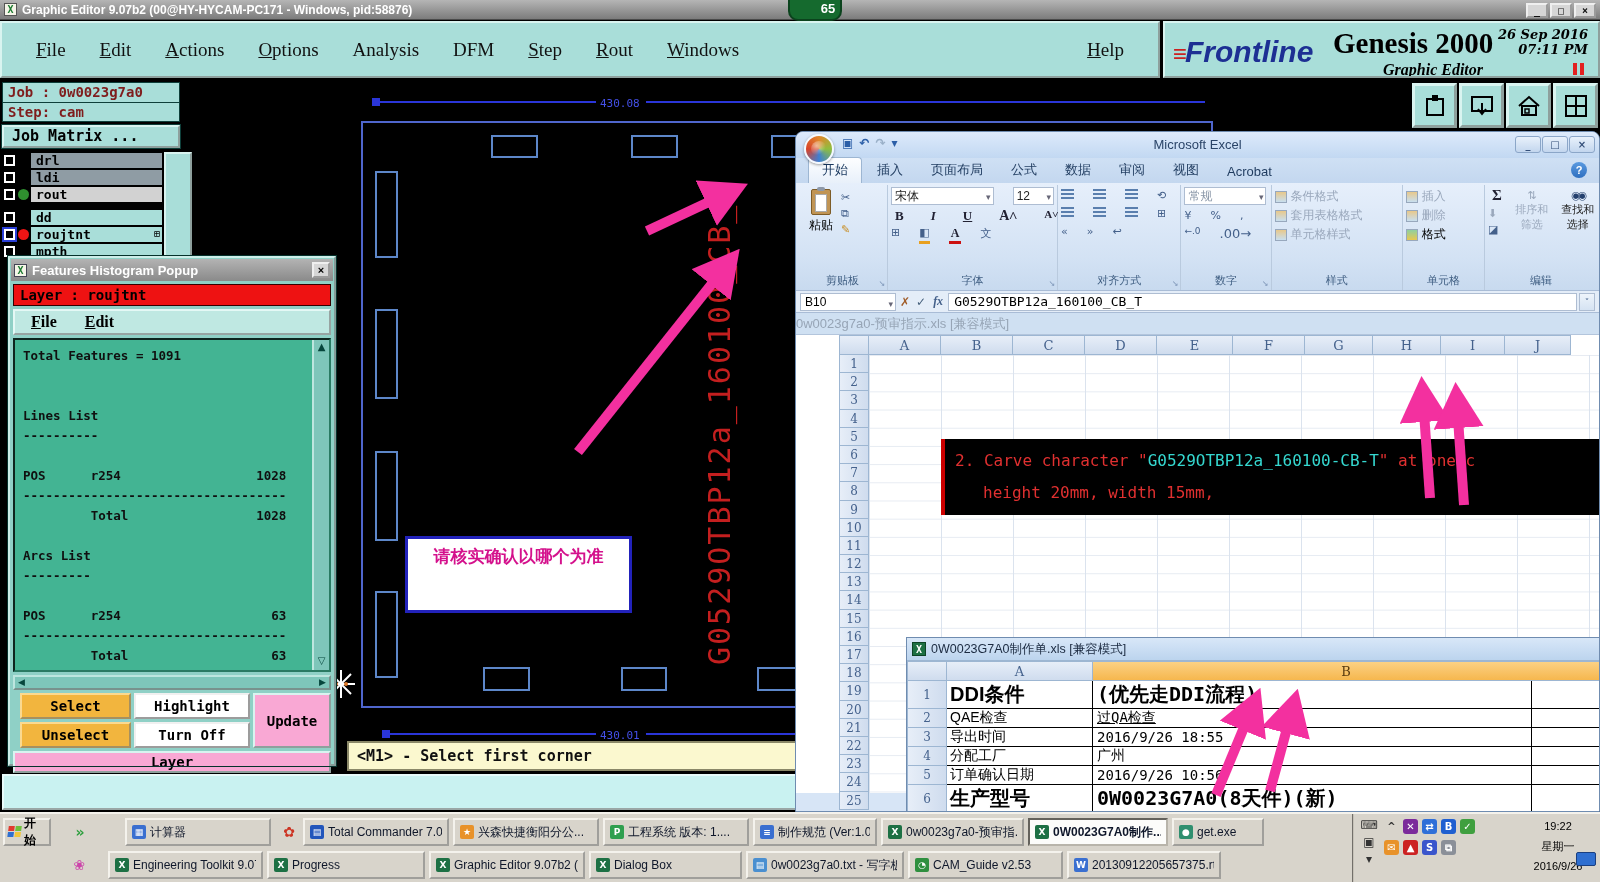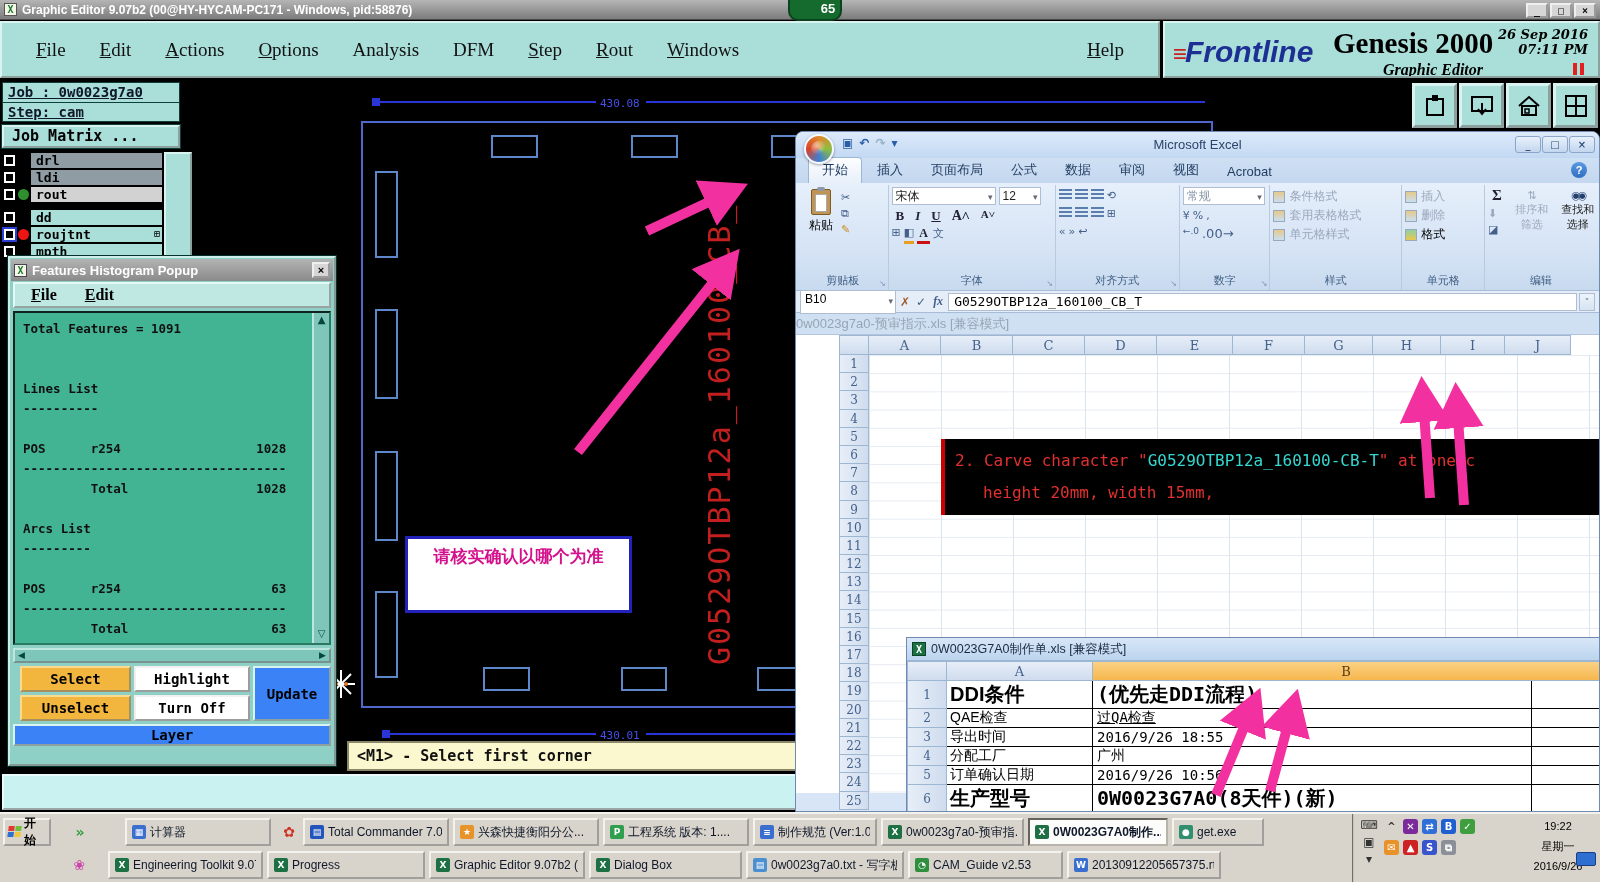--- a/index.html
+++ b/index.html
@@ -32,21 +32,21 @@
 .flogo .fbars { color:#cc2020; font-size:24px; letter-spacing:-2px; }
 .gprod { position:absolute; left:168px; top:4px; font:bold 29px "Liberation Serif",serif; color:#000; }
 .gsub { position:absolute; left:218px; top:38px; font:bold italic 16px "Liberation Serif",serif; color:#000; }
 .gdate { position:absolute; right:10px; top:4px; text-align:right; font:bold italic 13px "DejaVu Serif",serif; color:#000; white-space:pre-line; }
 .gpause { position:absolute; right:14px; top:40px; display:flex; gap:3px; }
 .gpause i { width:4px; height:12px; background:#e32020; }
 
 
 .jobbox { position:absolute; left:2px; top:82px; width:178px; z-index:7; }
 .jobrow { height:20px; background:#a9ded9; border:1px solid #0e3f3a; border-bottom:none;
-  font:bold 14px/19px "DejaVu Sans Mono",monospace; color:#0f172a; padding-left:5px;text-decoration:underline; }
+  font:bold 14px/19px "DejaVu Sans Mono",monospace; color:#7f1d1d; padding-left:5px; }
 .jobrow:last-child { border-bottom:1px solid #0e3f3a; }
 .jmatrix { position:absolute; left:2px; top:125px; width:178px; height:23px; background:#a9ded9;
   border:2px outset #d9f4f0; outline:1px solid #0e3f3a; font:bold 15px/19px "DejaVu Sans Mono",monospace;
   color:#000; padding-left:8px; z-index:7; }
 .layers { position:absolute; left:2px; top:152px; width:160px; z-index:7; }
 .lrow { display:flex; align-items:center; height:16px; margin-bottom:1px; }
 .lrow .cb { width:11px; height:11px; border:2px solid #fff; background:#000; margin:0 3px 0 2px; flex:none; }
 .lrow .cb.sel { outline:2px solid #2b3fd6; }
 .lrow .dot { width:11px; height:11px; border-radius:50%; margin-right:2px; flex:none; }
 .lrow .lname { flex:1; height:15px; font:bold 13px/15px "DejaVu Sans Mono",monospace; color:#000; padding-left:5px; position:relative; }
@@ -94,21 +94,21 @@
 .pvscroll .up { position:absolute; top:0; left:0; right:0; height:16px; font:10px/14px "DejaVu Sans",sans-serif; text-align:center; color:#0a4; color:#06463c; }
 .pvscroll .dn { position:absolute; bottom:0; left:0; right:0; height:16px; font:10px/14px "DejaVu Sans",sans-serif; text-align:center; color:#06463c; }
 .phscroll { height:15px; margin:0 3px; background:#7ec6ba; border:2px outset #bde6df; position:relative; }
 .phscroll .lt,.phscroll .rt { position:absolute; top:0; font:9px/11px "DejaVu Sans",sans-serif; color:#06463c; }
 .phscroll .lt{ left:3px; } .phscroll .rt{ right:3px; }
 .pbtns { margin:3px; display:grid; grid-template-columns:118px 116px 1fr; grid-template-rows:26px 26px 22px; gap:3px; }
 .pbtn { border:2px outset #e6d9b8; font:bold 14px "DejaVu Sans Mono",monospace; color:#000;
   display:flex; align-items:center; justify-content:center; }
 .pbtn.orange { background:#f2b53e; border:2px outset #fbd98f;margin-left:7px; }
 .pbtn.white { background:#fff; border:2px outset #f0f0f0; }
-.pbtn.teal { background:#3b82f6; border:2px outset #d9f4f0; }
+.pbtn.teal { background:#f9a8d4; border:2px outset #d9f4f0; }
 .pbtn.update { grid-column:3; grid-row:1 / span 2; }
 .pbtn.closebig { grid-column:1 / span 3; grid-row:3; }
 
 
 .xwin { position:absolute; left:795px; top:131px; width:805px; height:681px; background:#d7e5f6;
   border:1px solid #6f8cb0; border-radius:8px 8px 0 0; z-index:40; overflow:hidden; }
 .xtitle { height:26px; background:linear-gradient(#ddeafb,#c2d8f2); position:relative; }
 .orb { position:absolute; left:8px; top:2px; width:30px; height:30px; border-radius:50%;
   background:conic-gradient(#e0872b,#8fbe3f,#3d7fd4,#d8442a,#e0872b); border:2px solid #f4f9ff;
   box-shadow:0 1px 3px rgba(0,0,0,.4); z-index:2; }
@@ -127,37 +127,37 @@
 .xtab.active { background:linear-gradient(#fdfeff,#e8f0fa); border:1px solid #9db6d2; border-bottom:none;
   border-radius:4px 4px 0 0; color:#17365d; }
 .xhelp { position:absolute; right:12px; top:4px; width:16px; height:16px; border-radius:50%;
   background:linear-gradient(#5a9ae0,#2f6fc0); color:#fff; font:bold 11px/16px "Liberation Sans",sans-serif; text-align:center; }
 .xribbon { height:108px; background:linear-gradient(#e6effb,#d3e2f4 70%,#c8daef); border-bottom:1px solid #a9bcd6;
   display:flex; padding:2px 2px 0 2px; }
 .rgroup { position:relative; border-right:1px solid #b9cade; padding:2px 3px 14px; }
 .rgroup .glabel { position:absolute; left:0; right:0; bottom:2px; text-align:center;
   font:11px "Liberation Sans",sans-serif; color:#3f5e82; }
 .rgroup .dlg { position:absolute; right:2px; bottom:2px; font:8px "DejaVu Sans",sans-serif; color:#7a93b5; }
-.rgrid { display:flex; gap:3px; }
+.rgrid { display:flex; gap:19px; }
 .combo { background:#fff; border:1px solid #aebdd2; font:12px "Liberation Sans",sans-serif; color:#222;
   padding:0 3px; height:18px; line-height:17px; position:relative; }
 .combo::after { content:"▾"; position:absolute; right:2px; top:1px; font-size:9px; color:#667; }
 .fbtn { font:bold 13px "Liberation Serif",serif; color:#223; padding:0 4px; }
 .small-ic { font:11px "DejaVu Sans",sans-serif; color:#44608a; }
 .gray { color:#9aa8bc !important; }
 .bars { display:inline-block; width:13px; height:10px;
   background:linear-gradient(#5a7fae 0 2px,transparent 2px 4px,#5a7fae 4px 6px,transparent 6px 8px,#5a7fae 8px 10px); }
 .stackbtn { display:flex; align-items:center; gap:4px; font:12px "Liberation Sans",sans-serif; height:19px; white-space:nowrap; }
 .micon { display:inline-block; width:12px; height:12px; border:1px solid #98a8bd;
   background:linear-gradient(#e8c88a,#c8dff0); flex:none; }
 .clip-ic { width:20px; height:26px; background:#c09454; border:1px solid #7d5c28; border-radius:2px; position:relative; margin:2px auto; }
 .clip-ic i { position:absolute; left:3px; top:4px; right:3px; bottom:2px; background:#fff; border:1px solid #aaa; }
 .clip-ic b { position:absolute; left:5px; top:-3px; width:8px; height:4px; background:#8d98a8; border-radius:2px; }
 .xformula { height:22px; background:#e4edf8; border-bottom:1px solid #a9bcd6; display:flex; align-items:center; gap:2px; padding:2px 4px; }
-.namebox { width:96px; height:24px; background:#fff; border:1px solid #aebdd2;
+.namebox { width:96px; height:18px; background:#fff; border:1px solid #aebdd2;
   font:12px "Liberation Sans",sans-serif; padding:0 4px; line-height:16px; position:relative; }
 .namebox::after { content:"▾"; position:absolute; right:2px; top:2px; font-size:9px; color:#667; }
 .fxb { font:bold italic 12px "Liberation Serif",serif; color:#44608a; padding:0 3px; }
 .fmark { font:bold 12px "DejaVu Sans",sans-serif; padding:0 2px; }
 .finput { flex:1; height:18px; background:#fff; border:1px solid #aebdd2;
   font:13px "DejaVu Sans Mono",monospace; padding:0 5px; line-height:16px; overflow:hidden; white-space:nowrap; }
 .fexp { width:16px; height:18px; background:linear-gradient(#eef4fb,#d5e3f3); border:1px solid #aebdd2;
   font:9px/16px "DejaVu Sans",sans-serif; text-align:center; color:#44608a; }
 .xinactive { height:22px; background:#cfe0f2; border-bottom:1px solid #b3c5dc;
   font:13px "Liberation Sans",sans-serif; color:#97a5b6; line-height:21px; }
@@ -391,20 +391,21 @@
         </svg>
       </div>
     </div>
 
   <div class="popup">
     <div class="ptitle">
       <span class="ticon">X</span>
       <span class="ptext">Features Histogram Popup</span>
       <span class="pclose">×</span>
     </div>
+    <div class="players">Layer :  roujtnt</div>
     <div class="pmenu" id="popup-menu">
         <span><u>F</u>ile</span>
         <span><u>E</u>dit</span>
       </div>
     <div class="pbody">
       <pre id="popup-lines">Total Features = 1091
 
 
 Lines List
 ----------

